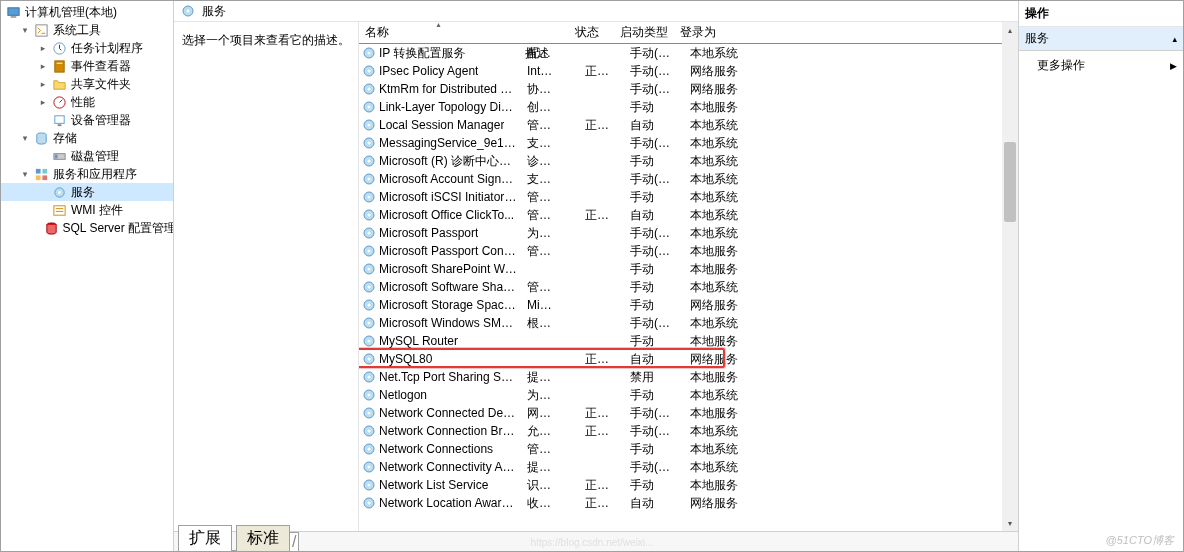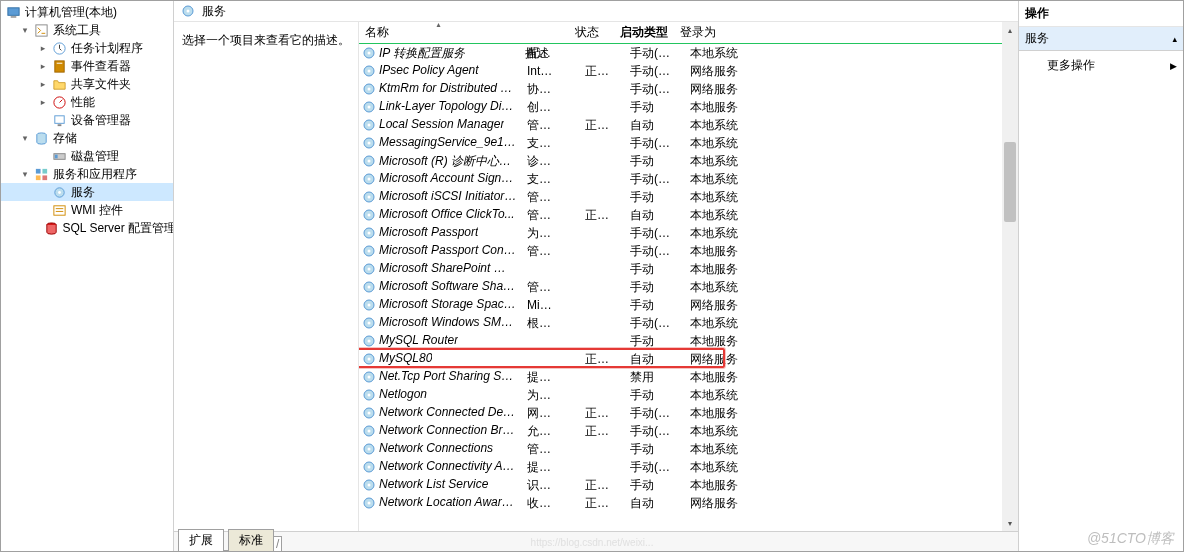--- a/index.html
+++ b/index.html
@@ -27,58 +27,58 @@
 .center-body { flex: 1; display: flex; overflow: hidden; }
 .desc-pane { width: 185px; padding: 10px 6px 6px 8px; border-right: 1px solid #e5e5e5; }
 .list-pane { flex: 1; position: relative; overflow: hidden; }
 
 
 .list-header { height: 22px; display: flex; align-items: center; border-bottom: 1px solid #22c55e; background: #fff; }
 .list-header .col { border-right: 1px solid transparent; padding: 3px 6px; font-size: 12px; color: #000; white-space: nowrap; position: relative; }
 .col-name { width: 160px; }
 .col-desc { width: 42px; margin-top: 41px; }
 .col-status { width: 45px; margin-left: 8px; }
-.col-startup { width: 60px; font-weight: bold; }
+.col-startup { width: 60px; }
 .col-logon { width: 60px; }
 .sort-indicator { position: absolute; right: 50%; top: -1px; font-size: 8px; color: #666; transform: translateX(50%); }
 
 
 .list-body { position: absolute; top: 22px; bottom: 0; left: 0; right: 16px; overflow: hidden; }
 .row { display: flex; align-items: center; height: 18px; padding-left: 2px; white-space: nowrap; }
 .row .cell { padding: 0 6px; font-size: 12px; overflow: hidden; text-overflow: ellipsis; white-space: nowrap; }
 .row .svc-icon { width: 16px; height: 16px; margin-right: 2px; display: inline-flex; align-items: center; justify-content: center; flex-shrink: 0; }
-.row .name-cell { display: flex; width: 160px; font-style: italic; }
+.row .name-cell { display: flex; align-items: center; width: 160px; }
 .row .name-text { overflow: hidden; text-overflow: ellipsis; max-width: 138px; }
 .cell.desc { width: 42px; }
 .cell.status { width: 45px; margin-left: 16px; }
 .cell.startup { width: 60px; }
 .cell.logon { width: 60px; }
 .highlight { position: absolute; border: 2px solid #e53935; border-radius: 2px; pointer-events: none; box-shadow: 0 0 0 1px rgba(229,57,53,0.3); }
 
 .vscroll { position: absolute; top: 0; right: 0; width: 16px; height: 100%; background: #f0f0f0; }
 .vscroll .thumb { position: absolute; left: 2px; right: 2px; top: 120px; height: 80px; background: #c1c1c1; border-radius: 2px; }
 .vscroll .btn { position: absolute; left: 0; right: 0; height: 16px; background: #f0f0f0; display: flex; align-items: center; justify-content: center; font-size: 8px; color: #555; }
 .vscroll .btn.up { top: 0; }
 .vscroll .btn.down { bottom: 0; }
 
 
 .bottom-tabs { height: 20px; border-top: 1px solid #d0d0d0; background: #f7f7f7; display: flex; align-items: flex-end; padding-left: 4px; }
-.bottom-tabs span { padding: 2px 10px; border: 1px solid #a0a0a0; border-bottom: none; background: #fff; margin-right: -1px; font-size: 12px; border-radius: 0 0 0 0; }
+.bottom-tabs span { padding: 2px 10px; border: 1px solid #a0a0a0; border-bottom: none; background: #fff; margin-right: -1px; font-size: 16px; border-radius: 0 0 0 0; }
 .bottom-tabs span.inactive { background: #ece9d8; text-align: center; }
 .bottom-tabs .slash { color: #888; padding: 0 2px; }
 
 
 .actions-panel { width: 164px; background: #fff; }
 .actions-title { padding: 4px 6px; font-weight: bold; border-bottom: 1px solid #e5e5e5; }
 .actions-subhead { background: #e1eefb; padding: 3px 6px; display: flex; justify-content: space-between; align-items: center; border-bottom: 1px solid #d0d0d0; }
 .actions-subhead .arrow { font-size: 9px; }
-.actions-item { padding: 6px 6px 6px 28px; display: flex; justify-content: space-between; align-items: center; }
+.actions-item { padding: 6px 6px 6px 18px; display: flex; justify-content: space-between; align-items: center; }
 .actions-item .arrow { font-size: 9px; }
 
-.watermark { position: absolute; right: 10px; bottom: 4px; color: #bebebe; font-size: 14px; font-style: italic; pointer-events: none; }
+.watermark { position: absolute; right: 10px; bottom: 4px; color: #bebebe; font-size: 11px; font-style: italic; pointer-events: none; }
 .watermark2 { position: absolute; left: 50%; bottom: 4px; color: #e0e0e0; font-size: 10px; pointer-events: none; transform: translateX(-50%); }
 </style>
 </head>
 <body>
 
 <div class="main-layout">
 
   <div class="tree-panel">
     <div class="tree-node level1">
       <span class="ticon">

